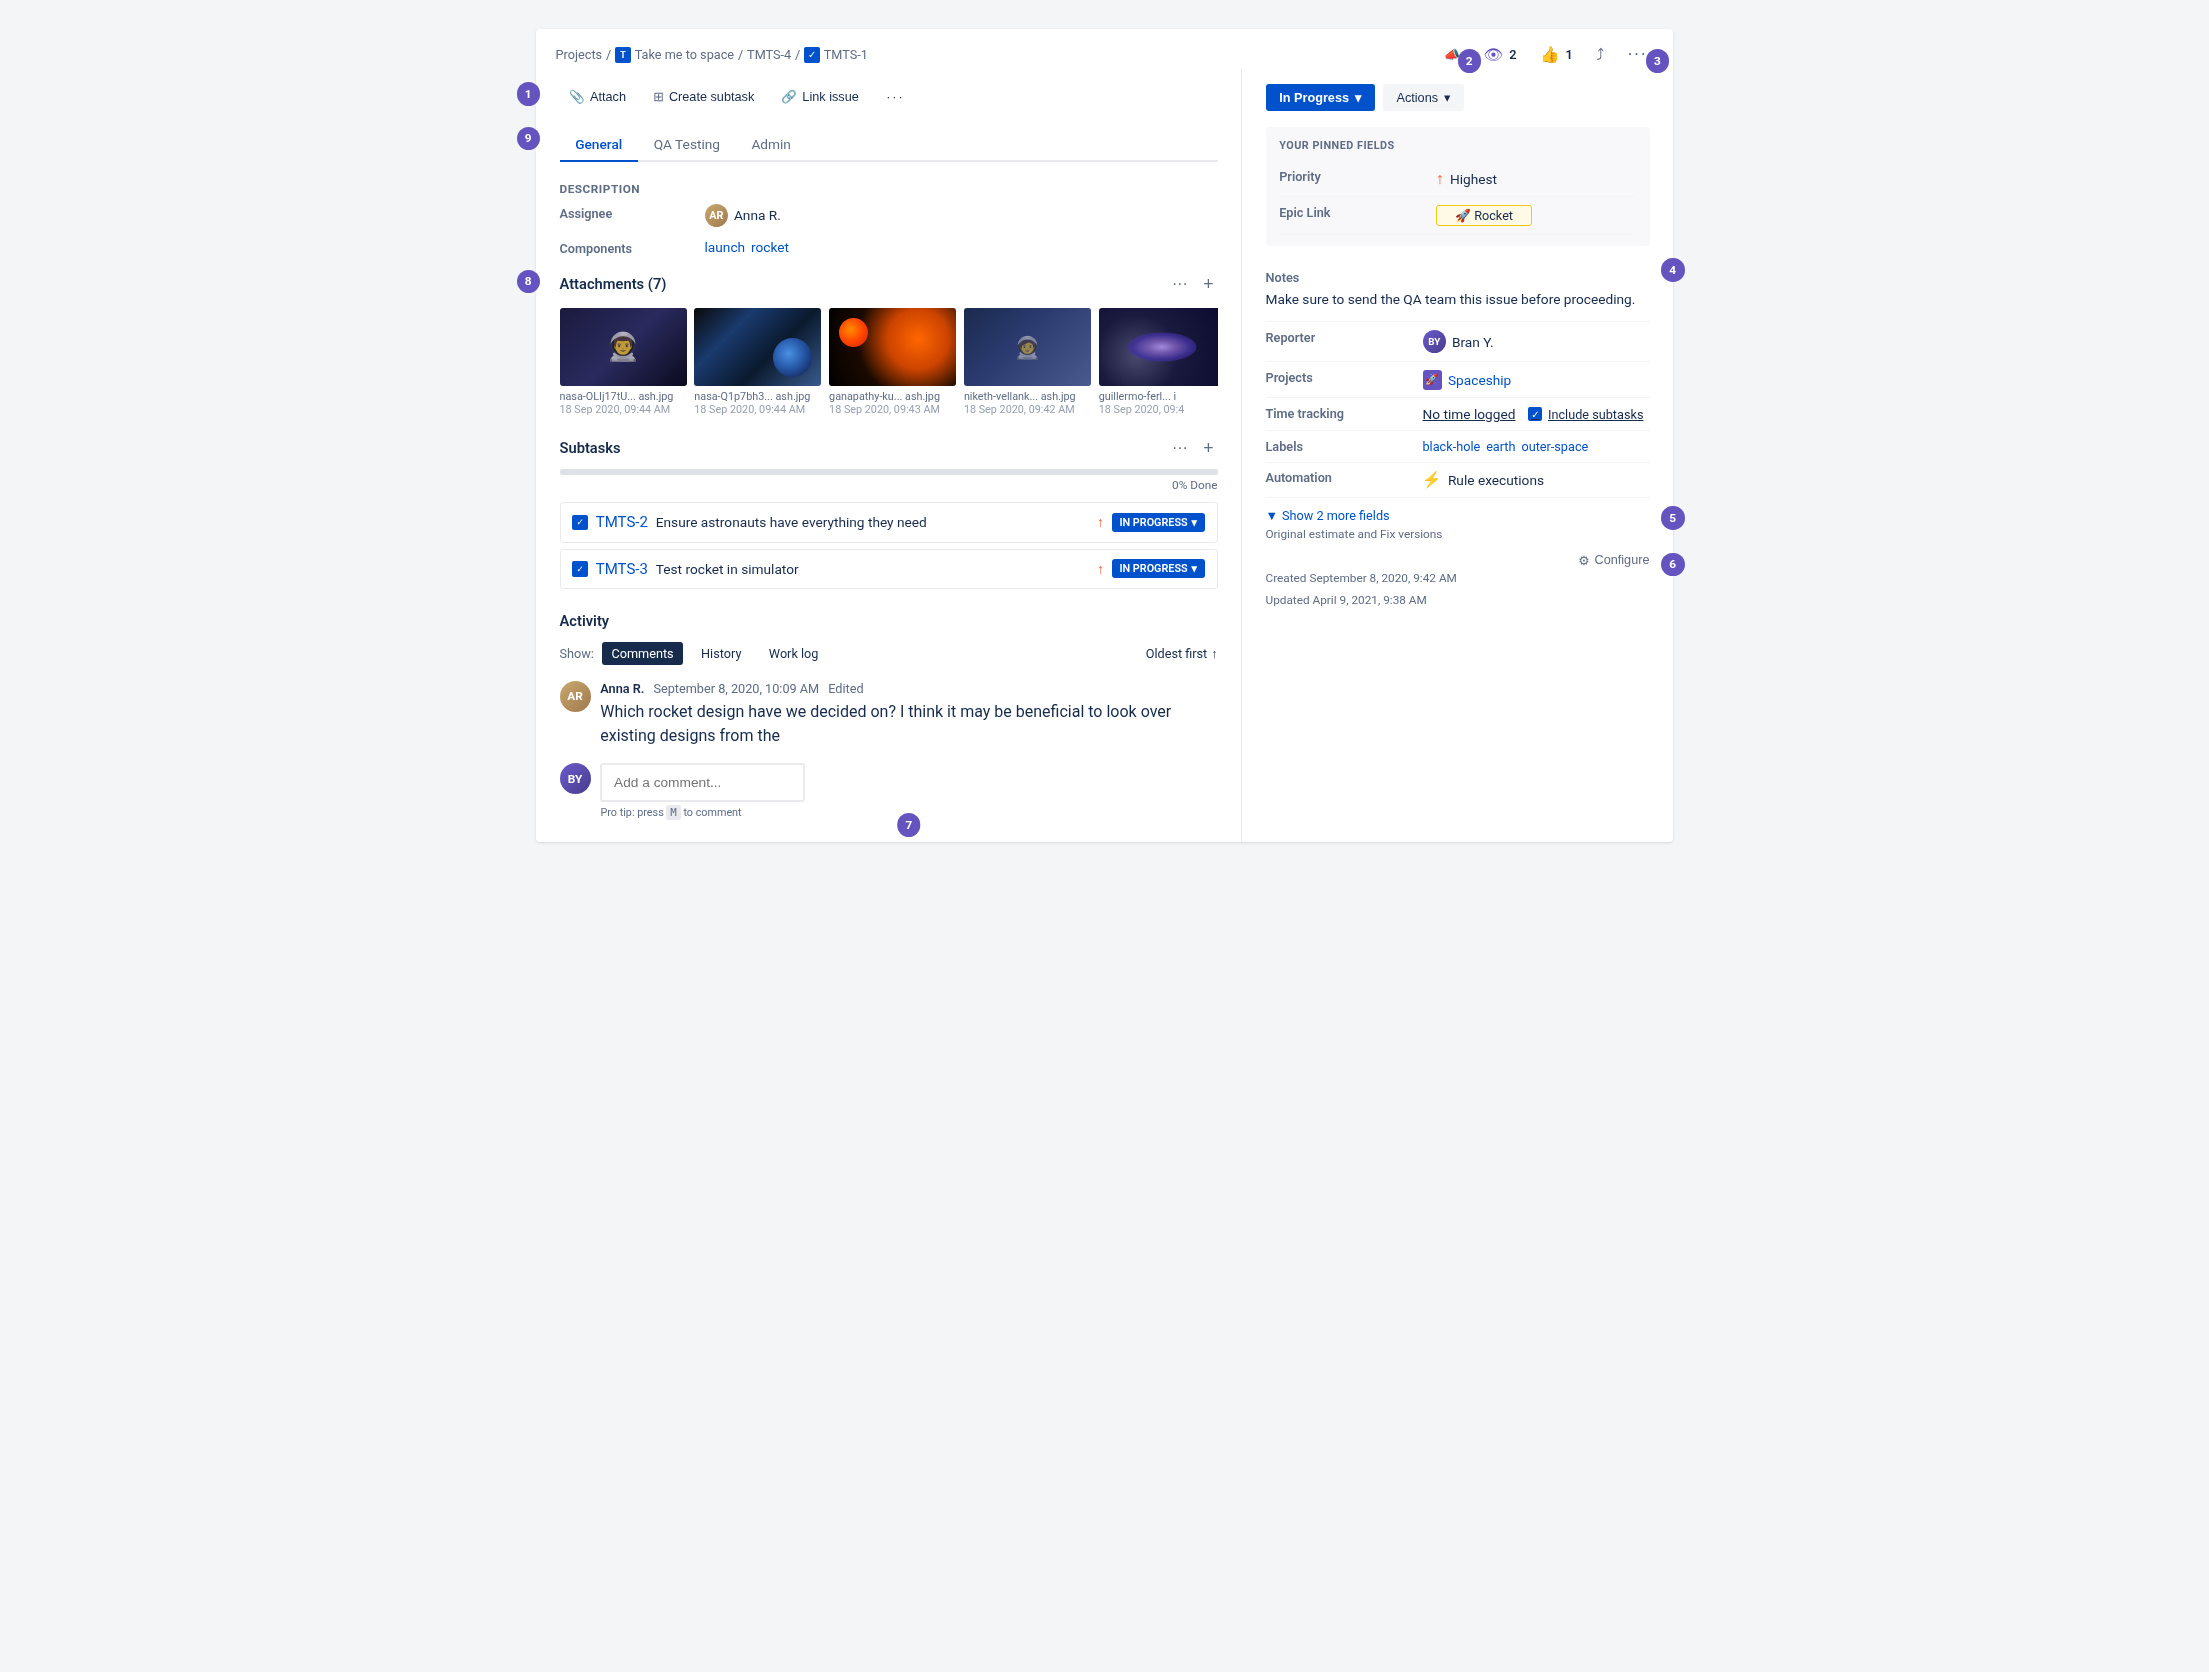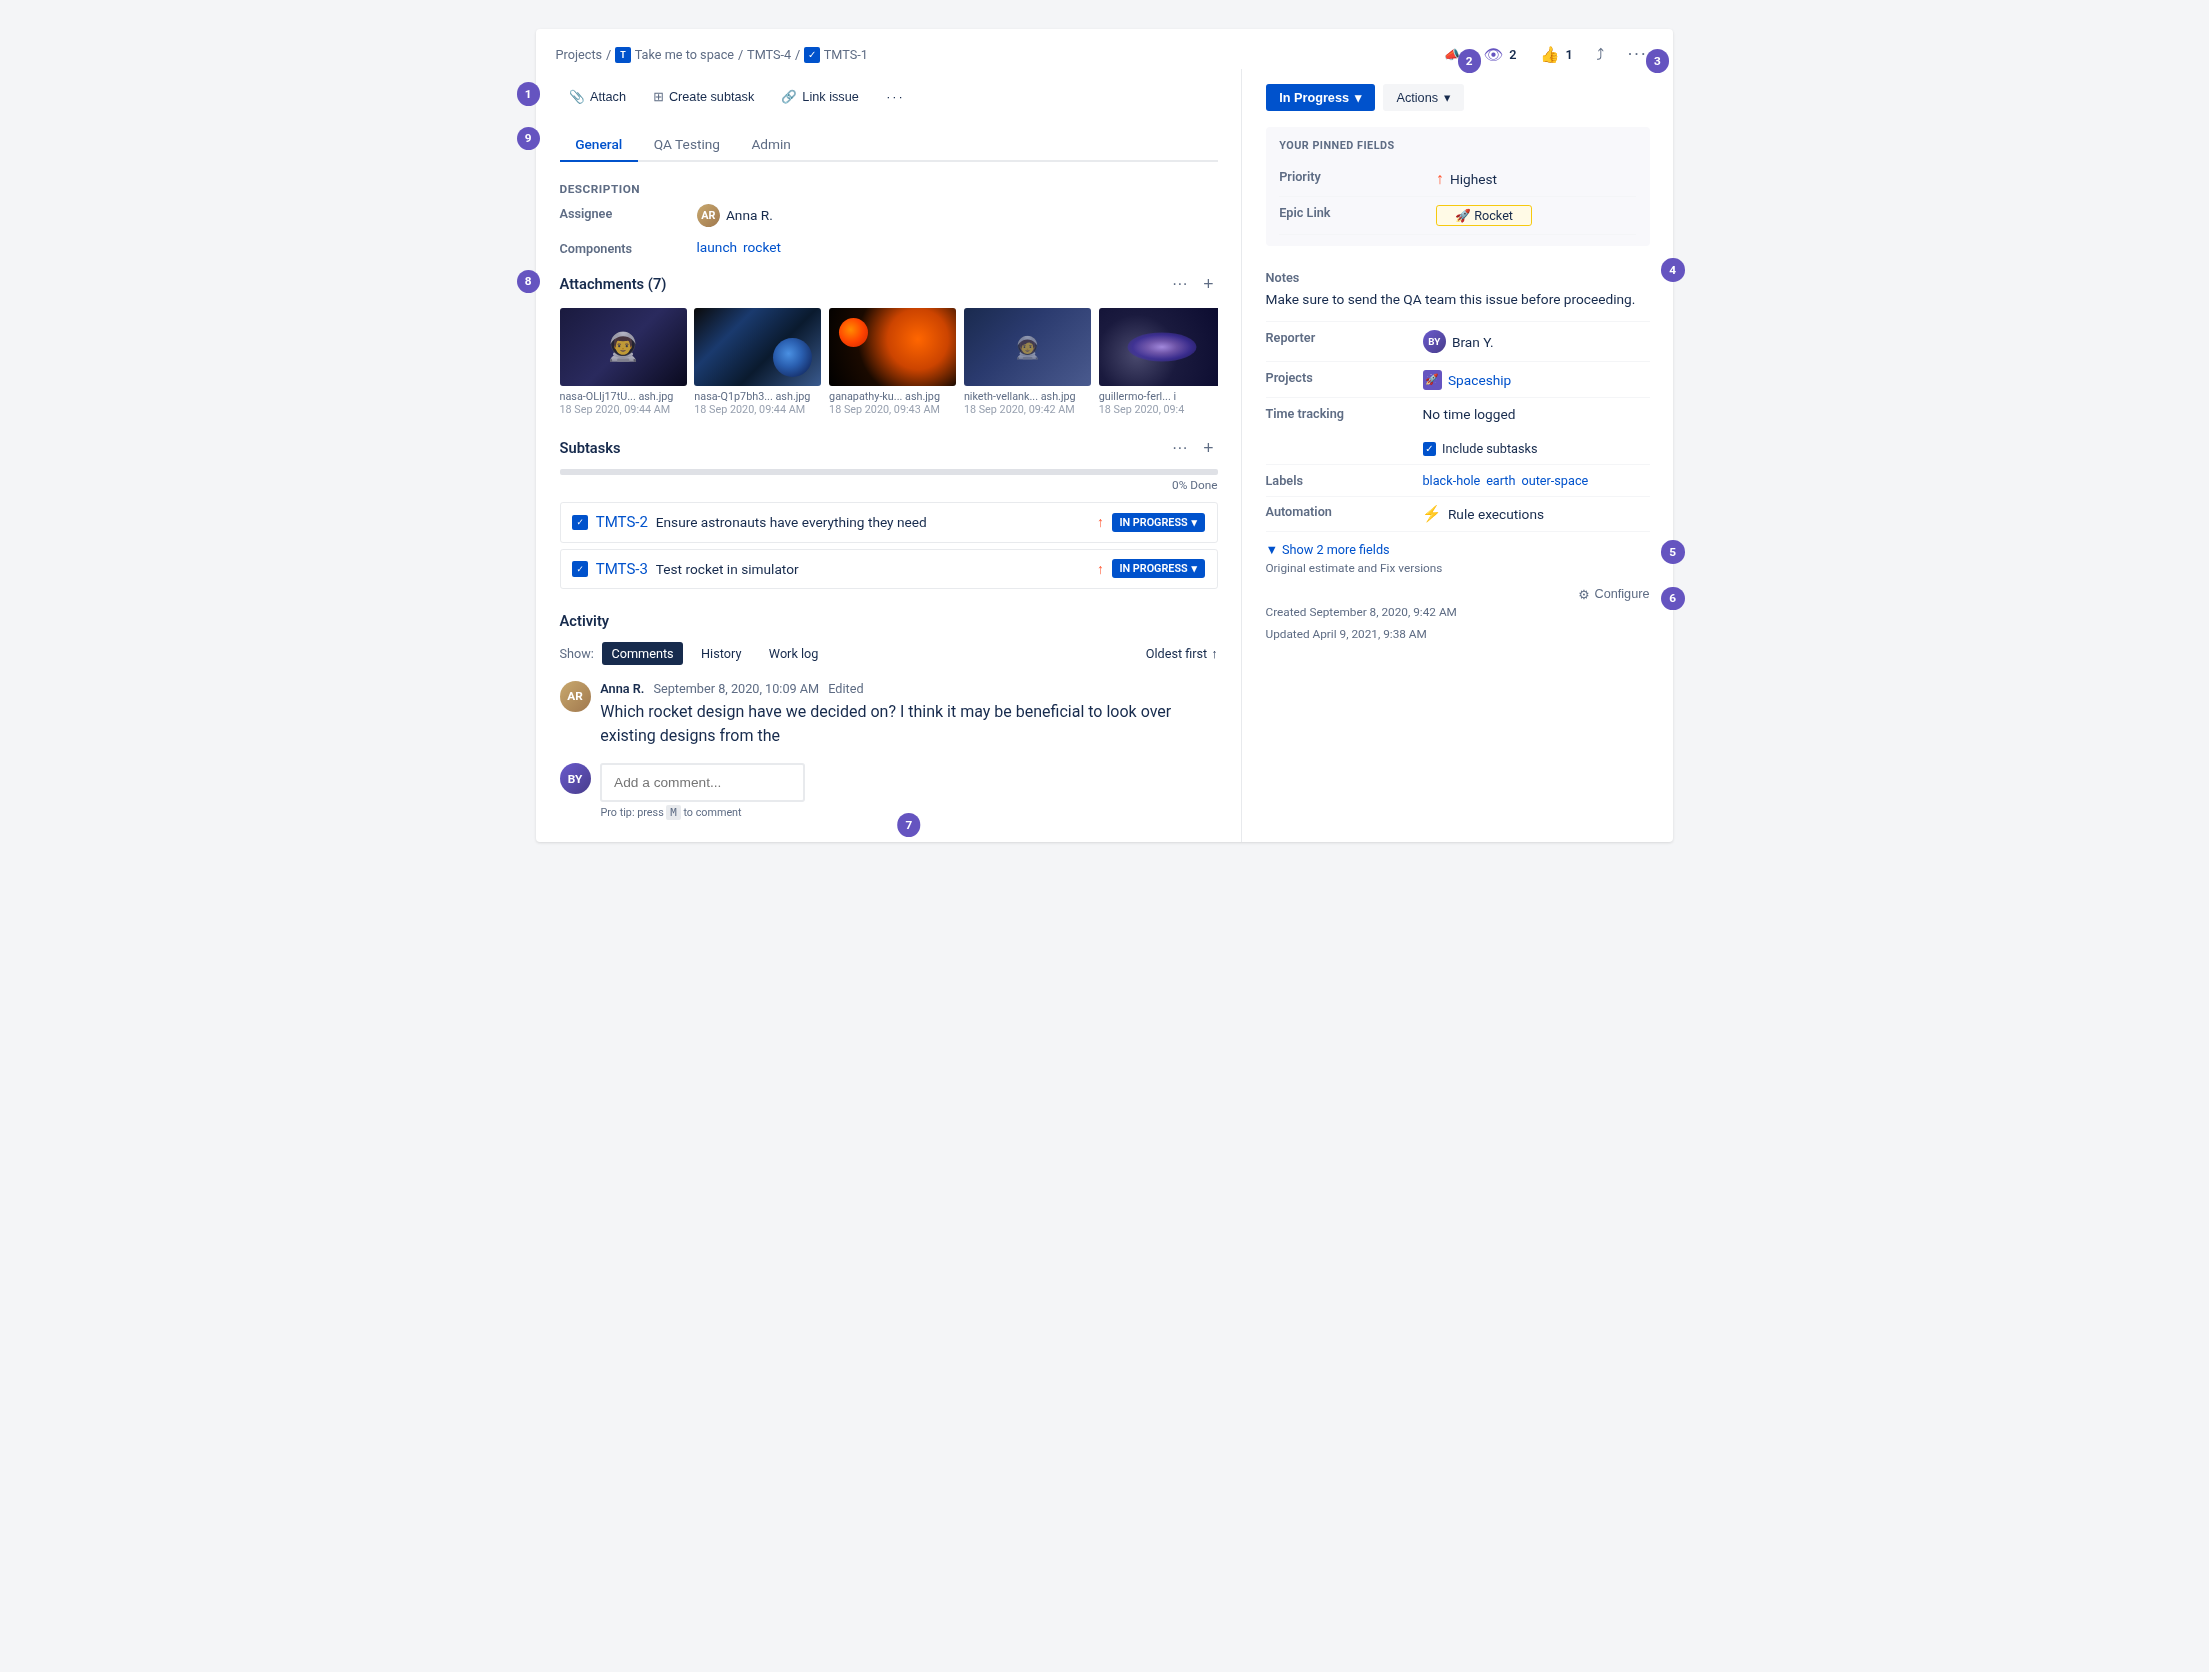--- a/index.html
+++ b/index.html
@@ -190,21 +190,21 @@
       font-size: 13.7px;
       color: #172b4d;
       line-height: 1.6;
       margin-bottom: 19.6px;
     }
     
     .field-row {
       display: flex;
       align-items: flex-start;
       margin-bottom: 11.8px;
-      gap: 0;
+      gap: 8px;
     }
     .field-label {
       font-size: 12.7px;
       font-weight: 600;
       color: #5e6c84;
       width: 137px;
       flex-shrink: 0;
       padding-top: 2px;
     }
     .field-value {
@@ -655,22 +655,23 @@
       border-radius: 2px;
       display: inline-flex;
       align-items: center;
       justify-content: center;
       color: #fff;
       font-size: 9.8px;
       flex-shrink: 0;
     }
     .time-tracking-row {
       display: flex;
-      flex-direction: column;
-      gap: 19px;
+      flex-direction: row;
+      gap: 13px;
+      text-decoration: underline;
     }
     .include-subtasks {
       display: flex;
       align-items: center;
       gap: 5.9px;
       font-size: 12.7px;
       color: #172b4d;
     }
     .projects-icon {
       width: 19.6px;

